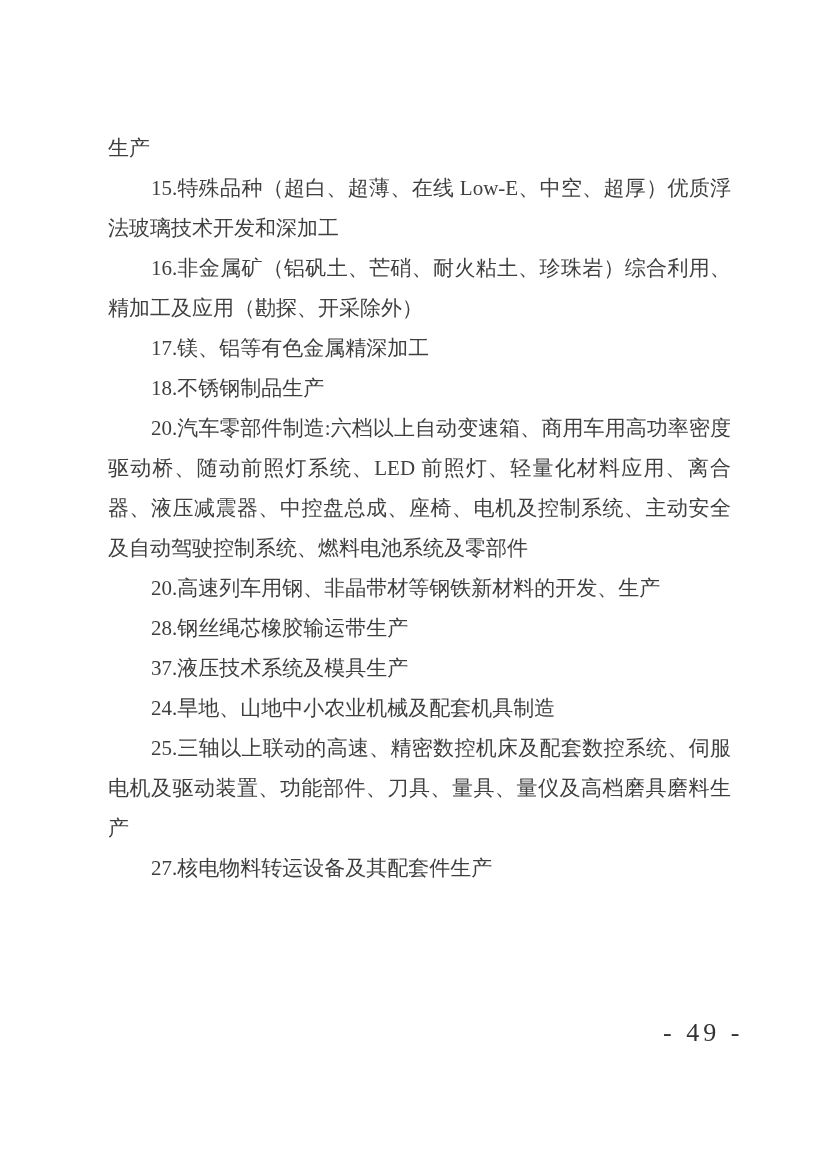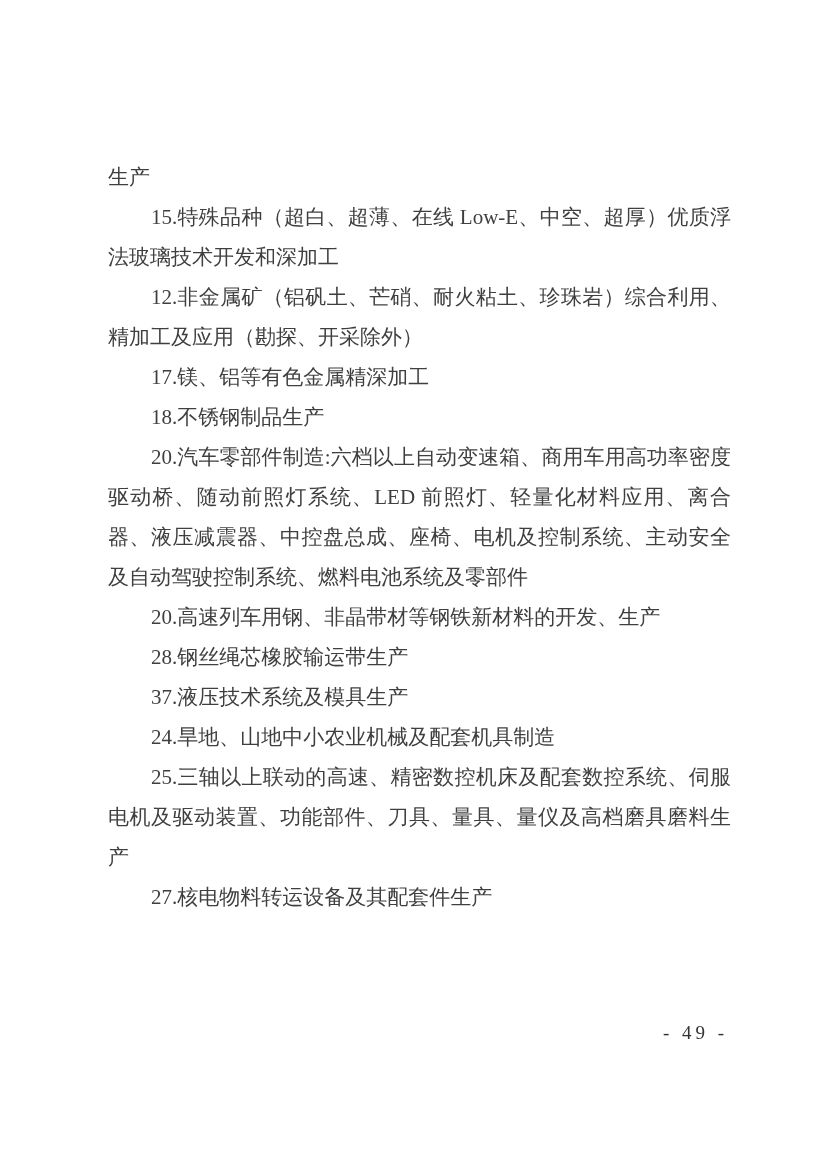--- a/index.html
+++ b/index.html
@@ -11,54 +11,54 @@
     height: 1169px;
     position: relative;
     background: #ffffff;
     overflow: hidden;
     font-family: "Liberation Serif", "DejaVu Serif", serif;
     color: #3f3f3f;
   }
   .doc-body {
     position: absolute;
     left: 108px;
-    top: 157px;
+    top: 128px;
     width: 623px;
   }
   .doc-body p {
     margin: 0;
     padding: 0;
     font-size: 21px;
     line-height: 40px;
     text-align: justify;
     text-justify: inter-ideograph;
     text-indent: 43px;
     word-break: break-all;
   }
   .doc-body p.no-indent {
     text-indent: 0;
   }
   .page-number {
     position: absolute;
     top: 1022px;
     left: 663px;
-    font-size: 19px;
+    font-size: 26px;
     line-height: 22px;
     letter-spacing: 4px;
     color: #333333;
     white-space: pre;
   }
 </style>
 </head>
 <body>
 
 <div class="doc-body">
   <p class="no-indent">生产</p>
   <p>15.特殊品种（超白、超薄、在线 Low-E、中空、超厚）优质浮法玻璃技术开发和深加工</p>
-  <p>12.非金属矿（铝矾土、芒硝、耐火粘土、珍珠岩）综合利用、精加工及应用（勘探、开采除外）</p>
+  <p>16.非金属矿（铝矾土、芒硝、耐火粘土、珍珠岩）综合利用、精加工及应用（勘探、开采除外）</p>
   <p>17.镁、铝等有色金属精深加工</p>
   <p>18.不锈钢制品生产</p>
   <p>20.汽车零部件制造:六档以上自动变速箱、商用车用高功率密度驱动桥、随动前照灯系统、LED 前照灯、轻量化材料应用、离合器、液压减震器、中控盘总成、座椅、电机及控制系统、主动安全及自动驾驶控制系统、燃料电池系统及零部件</p>
   <p>20.高速列车用钢、非晶带材等钢铁新材料的开发、生产</p>
   <p>28.钢丝绳芯橡胶输运带生产</p>
   <p>37.液压技术系统及模具生产</p>
   <p>24.旱地、山地中小农业机械及配套机具制造</p>
   <p>25.三轴以上联动的高速、精密数控机床及配套数控系统、伺服电机及驱动装置、功能部件、刀具、量具、量仪及高档磨具磨料生产</p>
   <p>27.核电物料转运设备及其配套件生产</p>
 </div>

